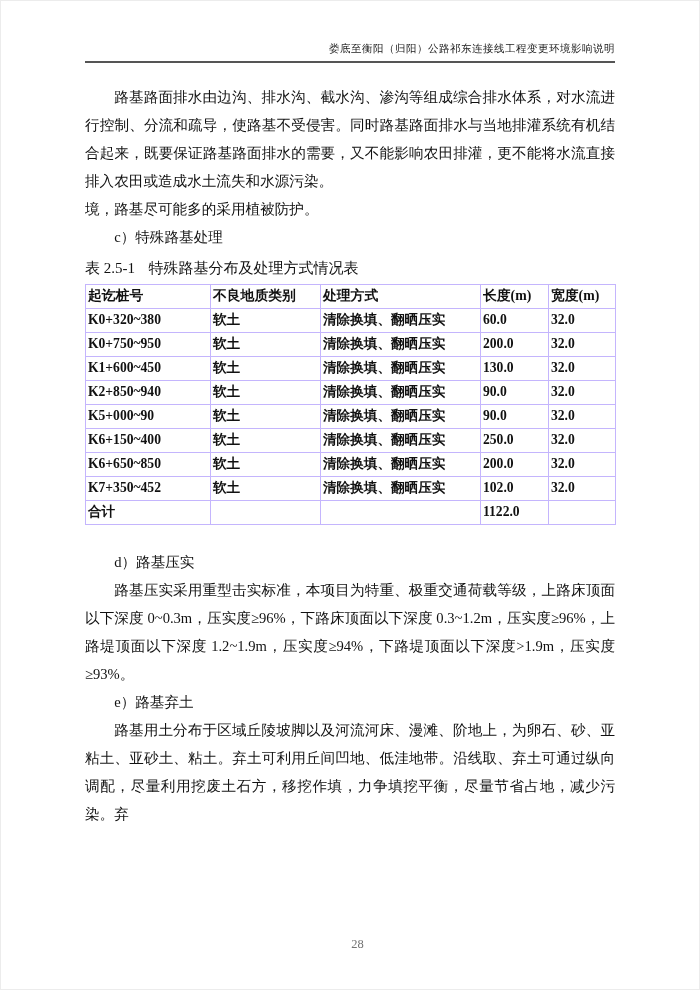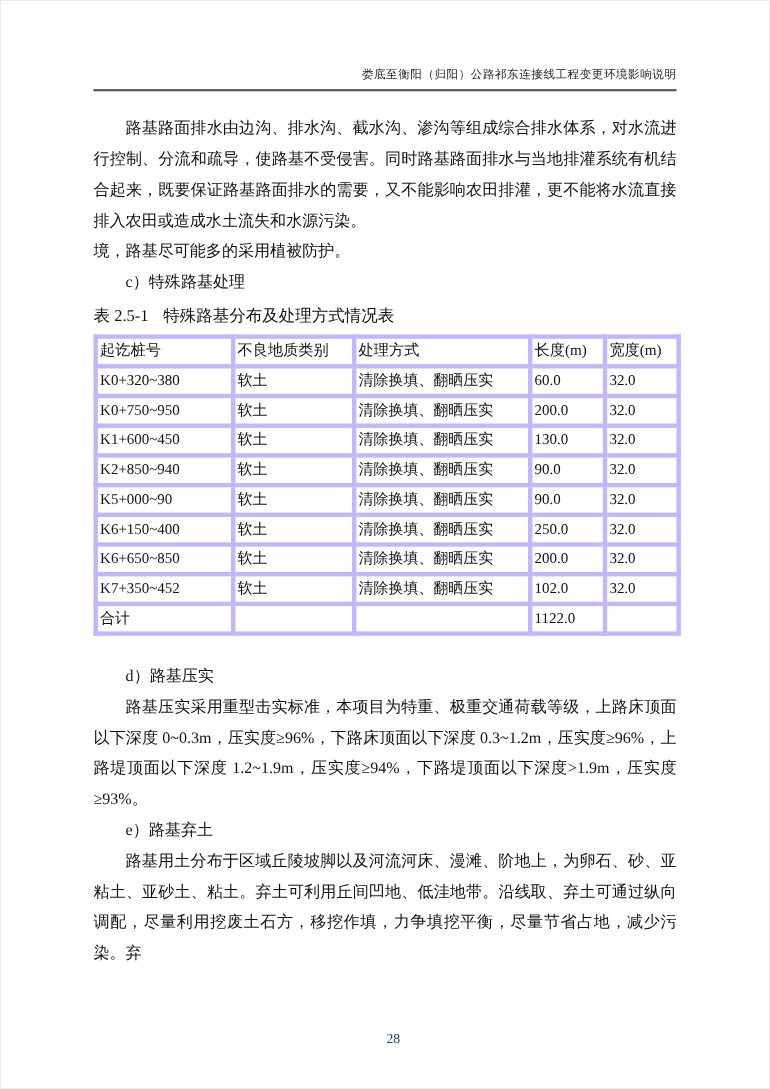--- a/index.html
+++ b/index.html
@@ -17,21 +17,21 @@
     overflow: hidden;
   }
   .page-inner {
     position: absolute;
     left: 85px;
     top: 0;
     width: 530px;
   }
   
   .running-header {
-    padding-top: 62px;
+    padding-top: 42px;
     text-align: right;
     font-size: 10.5px;
     letter-spacing: 0.5px;
     color: #222;
     line-height: 14px;
   }
   .header-rule {
     margin-top: 5px;
     height: 0;
     border: none;
@@ -66,40 +66,40 @@
   .table-caption .cap-label { margin-right: 0.9em; }
   table.special-subgrade {
     width: 530px;
     border-collapse: collapse;
     table-layout: fixed;
     font-size: 13.6px;
     color: #111;
   }
   table.special-subgrade th,
   table.special-subgrade td {
-    border: 4px solid #c4b5fd;
+    border: 1px solid #c4b5fd;
     text-align: center;
     vertical-align: middle;
     height: 23px;
     padding: 0 2px;
-    font-weight: normal;
+    font-weight: bold;
     line-height: 1.2;
   }
   table.special-subgrade th { font-size: 13.8px; }
   
   .after-table { margin-top: 23px; }
   
   .footer-pagenum {
     position: absolute;
     left: 15px;
     right: 0;
     bottom: 38px;
     text-align: center;
     font-size: 12.5px;
-    color: #0c4a6e;
+    color: #737373;
   }
 </style>
 </head>
 <body>
 
 <div class="page-inner">
 
   <div class="running-header">
     <span>娄底至衡阳（归阳）公路祁东连接线工程变更环境影响说明</span>
   </div>

